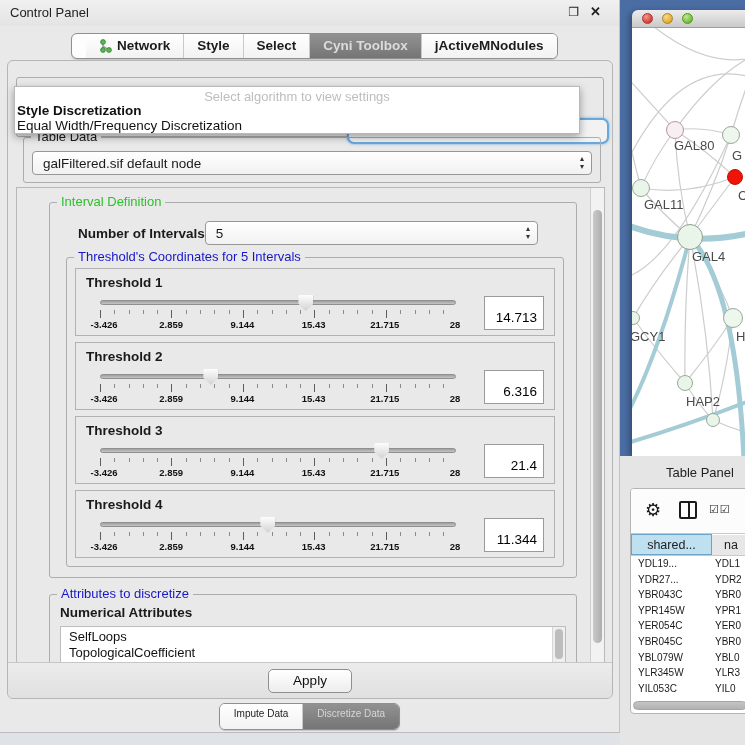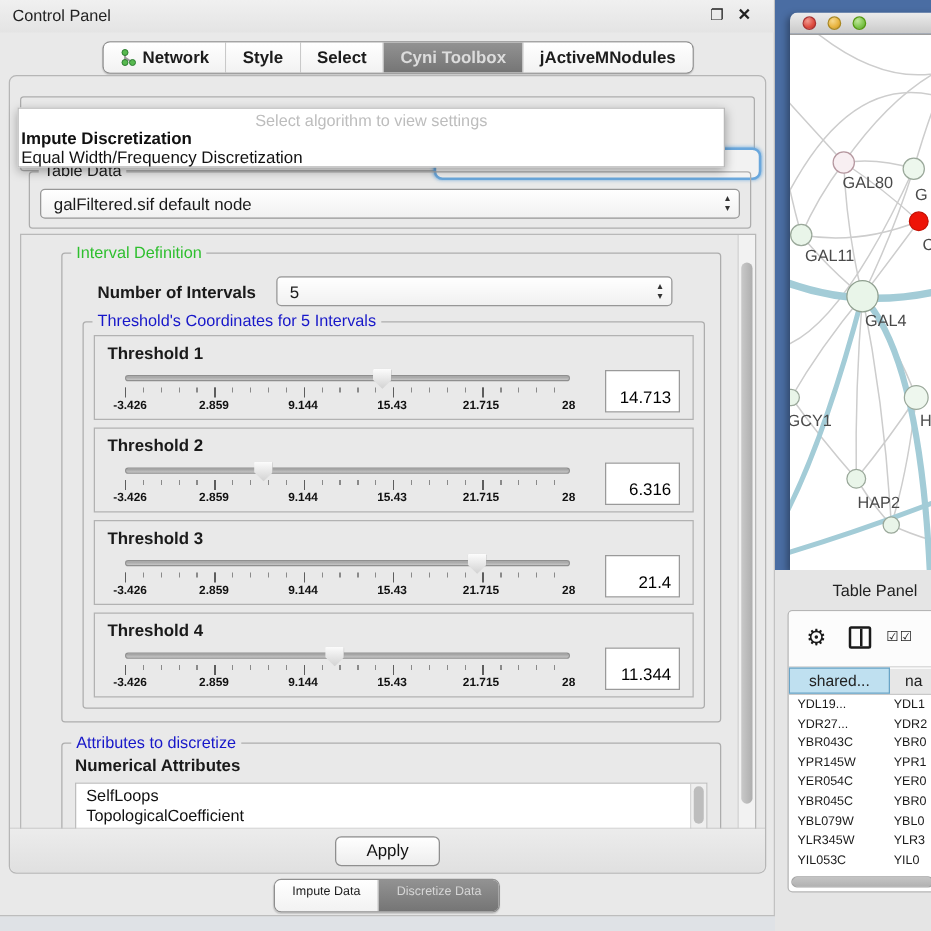--- a/index.html
+++ b/index.html
@@ -10,23 +10,23 @@
   
   .control-panel { position:absolute; left:0; top:0; width:620px; height:733px;
     background:#e9e9e9; border-right:1px solid #c2c2c2; border-bottom:1px solid #bdbdbd; }
   .cp-titlebar { position:absolute; left:0; top:0; width:100%; height:26px;
     background:linear-gradient(#f0f0f0,#e4e4e4); }
   .cp-title { position:absolute; left:10px; top:5px; font-size:13px; color:#222; }
   .cp-float { position:absolute; right:40px; top:5px; font-size:12px; color:#222; cursor:default; }
   .cp-close { position:absolute; right:18px; top:4px; font-size:13px; font-weight:bold; color:#222; cursor:default; }
 
   
-  .tabbar { position:absolute; left:82px; top:33px; display:inline-flex;
+  .tabbar { position:absolute; left:71px; top:33px; display:inline-flex;
     border:1px solid #8f8f8f; border-radius:6px; overflow:hidden; background:#fdfdfd;
-    box-shadow:0 1px 1px rgba(0,0,0,.15); }
+    box-shadow:0 1px 1px rgba(0,0,0,.15);padding-left:14px; }
   .tab { display:flex; align-items:center; gap:5px; padding:4px 13px 5px 13px; font-size:13.5px;
     font-weight:bold; color:#1c1c1c; background:linear-gradient(#ffffff,#f2f2f2);
     border-right:1px solid #c9c9c9; cursor:default; }
   .tab:last-child { border-right:none; }
   .tab.selected { background:linear-gradient(#929292,#757575); color:#dcdcdc; }
   .net-ico { width:13px; height:14px; display:inline-block; }
 
   
   .cp-main { position:absolute; left:7px; top:60px; width:606px; height:639px;
     background:#e9e9e9; border:1px solid #b6b6b6; border-radius:6px; }
@@ -63,21 +63,21 @@
   .scroll-area { position:absolute; left:8px; top:126px; width:589px; height:477px;
     border:1px solid #b8b8b8; background:#e9e9e9; overflow:hidden; }
   .vscroll { position:absolute; right:0; top:0; bottom:0; width:14px; background:#f2f2f2;
     border-left:1px solid #cfcfcf; }
   .vscroll-thumb { position:absolute; left:2px; width:9px; border-radius:5px;
     background:linear-gradient(90deg,#c9c9c9,#aeaeae); top:22px; bottom:20px; }
   .scroll-inner { position:absolute; left:0; top:0; right:15px; bottom:0; padding:14px 12px 0 32px; }
 
   .interval-group { padding:10px 10px 8px 10px; }
   .num-row { display:flex; align-items:center; margin:8px 28px 12px 18px; }
-  .num-label { font-weight:bold; font-size:13.5px; margin-right:16px; white-space:nowrap; }
+  .num-label { font-weight:bold; font-size:13.5px; white-space:nowrap; }
   .num-combo { flex:1; }
 
   .coords-group { margin:4px 2px 2px 6px; padding:10px 8px 2px 8px; }
   .thresh-panel { border:1px solid #b2b2b2; background:#e9e9e9; padding:6px 10px 5px 10px; margin-bottom:6px; }
   .thresh-label { font-weight:bold; font-size:13.5px; margin-bottom:6px; }
   .slider-row { display:flex; align-items:flex-start; gap:28px; }
   .slider-wrap { position:relative; flex:1; height:34px; margin-left:14px; }
   .slider-track { position:absolute; left:0; right:0; top:4px; height:5px; border-radius:3px;
     background:linear-gradient(#9e9e9e,#c6c6c6); border:1px solid #8f8f8f; cursor:default; }
   .slider-thumb { position:absolute; top:-1px; width:15px; height:16px; margin-left:-7px;
@@ -341,21 +341,21 @@
     <div class="bottom-tabs">
       <div class="btab-group">
         <div class="btab">Impute Data</div>
         <div class="btab selected">Discretize Data</div>
       </div>
     </div>
   </div>
 
   <div class="popup">
     <div class="popup-hint">Select algorithm to view settings</div>
-    <div class="popup-opt bold">Impute Discretization</div>
+    <div class="popup-opt bold">Style Discretization</div>
     <div class="popup-opt">Equal Width/Frequency Discretization</div>
   </div>
 
   <div class="right-side">
     <div class="desktop-blue">
       <div class="net-window">
         <div class="net-titlebar">
           <span class="light red"></span>
           <span class="light yellow"></span>
           <span class="light green"></span>

